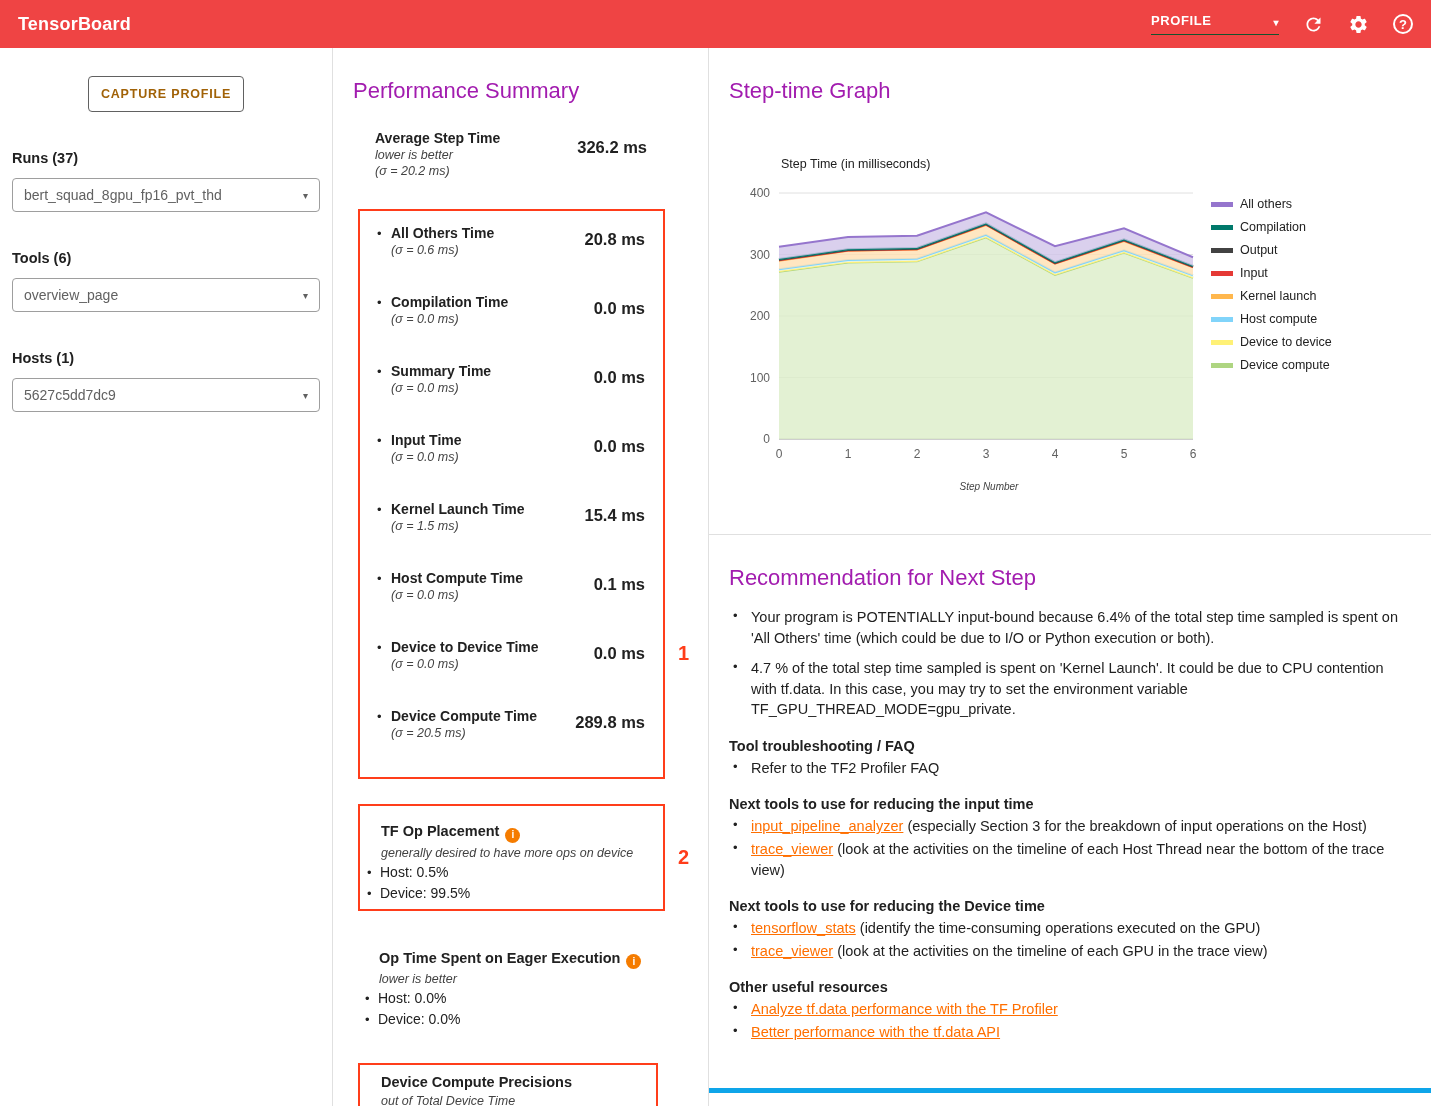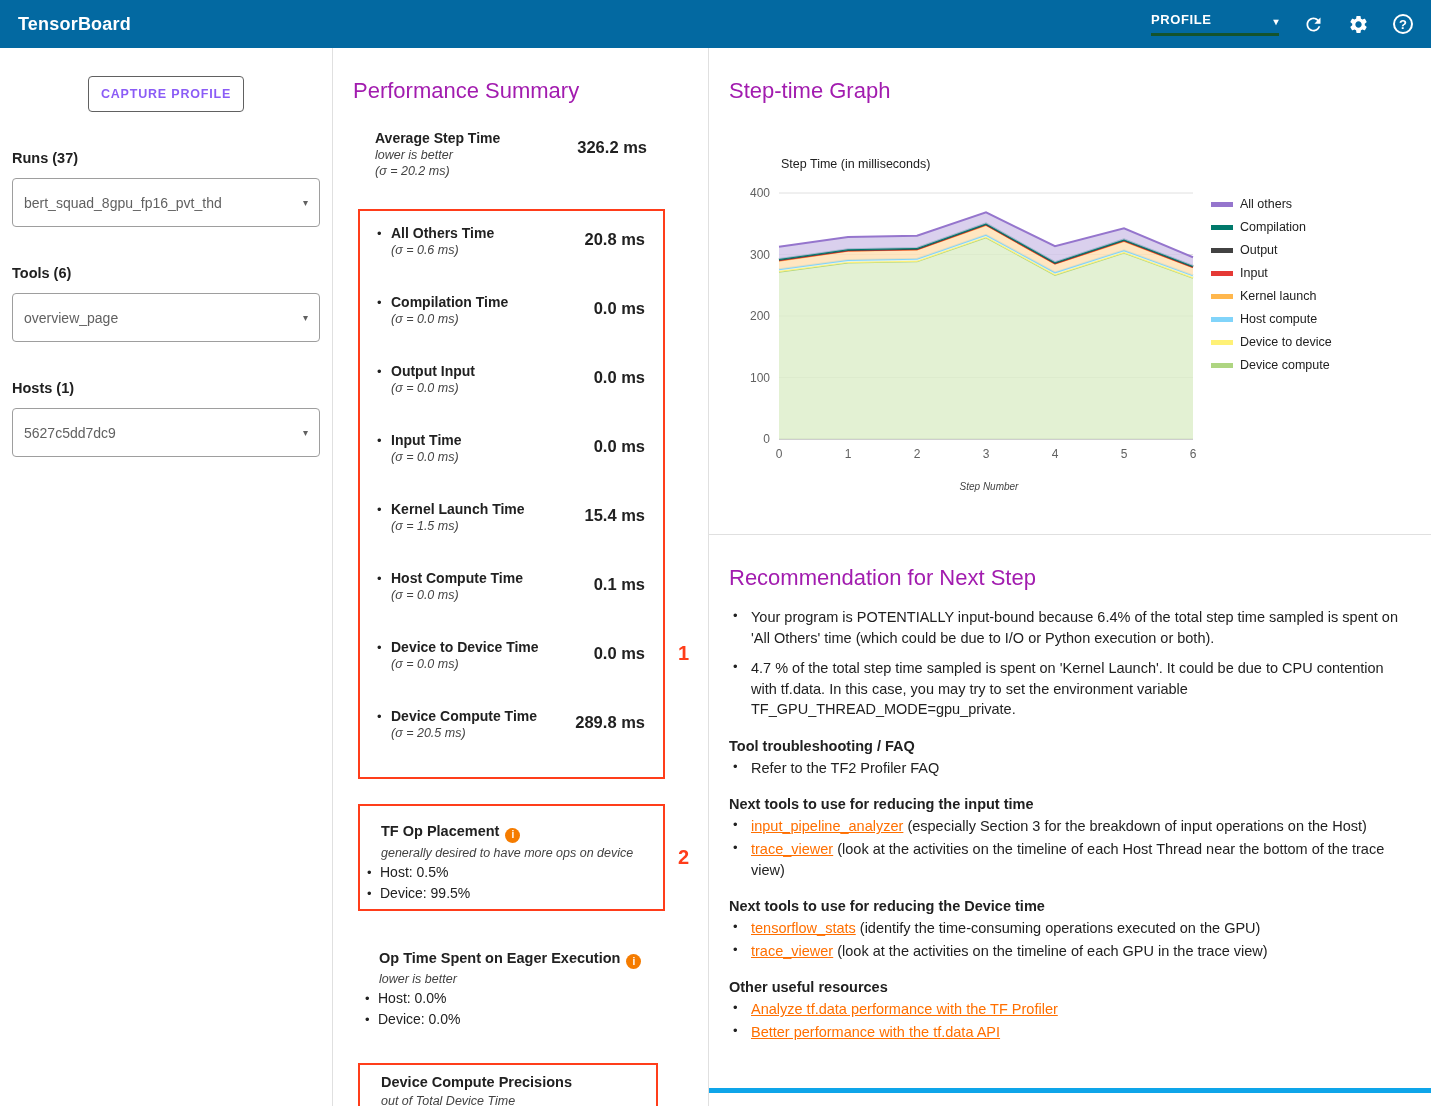--- a/index.html
+++ b/index.html
@@ -1,41 +1,41 @@
 <!DOCTYPE html>
 <html><head>
 <meta charset="utf-8">
 <style>
   *{box-sizing:border-box;margin:0;padding:0}
   html,body{background:#fff}
   body{width:1431px;height:1106px;font-family:"Liberation Sans",sans-serif;overflow:hidden;color:#212121}
 
   
-  .hdr{height:48px;background:#0369a1;display:flex;align-items:center;padding:0 18px;color:#fff}
+  .hdr{height:48px;background:#ef4444;display:flex;align-items:center;padding:0 18px;color:#fff}
   .hdr-title{font-size:18px;font-weight:700;letter-spacing:.2px}
   .hdr-right{margin-left:auto;display:flex;align-items:center;gap:24px}
   .profile-select{display:flex;align-items:flex-end;justify-content:space-between;width:128px;
-    border-bottom:3px solid #14532d;padding-bottom:6px;font-size:13px;font-weight:700;letter-spacing:.6px;cursor:pointer}
+    border-bottom:1px solid #14532d;padding-bottom:6px;font-size:13px;font-weight:700;letter-spacing:.6px;cursor:pointer}
   .wcaret{font-size:10px;line-height:1}
   .hicon{display:flex;align-items:center;justify-content:center;cursor:pointer}
   .help{width:20px;height:20px;border:2px solid #fff;border-radius:50%;display:flex;align-items:center;
     justify-content:center;font-size:13px;font-weight:700;cursor:pointer}
 
   
   .main{display:flex;height:1058px;overflow:hidden}
   .sidebar{width:333px;border-right:1px solid #e0e0e0;padding-top:28px;flex-shrink:0}
   .middle{width:376px;border-right:1px solid #e0e0e0;padding:0 20px;flex-shrink:0;position:relative;overflow:hidden}
   .rightcol{flex:1;display:flex;flex-direction:column;overflow:hidden}
 
   
   .capture{display:block;margin:0 auto;width:156px;height:36px;background:#fff;border:1px solid #616161;
-    border-radius:4px;font-family:inherit;font-size:12.5px;font-weight:700;letter-spacing:.8px;color:#8b5cf6;cursor:pointer}
+    border-radius:4px;font-family:inherit;font-size:12.5px;font-weight:700;letter-spacing:.8px;color:#a16207;cursor:pointer}
   .grp{margin:38px 12px 0}
   .grp-label{font-size:14.5px;font-weight:700;color:#212121}
-  .select{margin-top:12px;height:49px;border:1px solid #9e9e9e;border-radius:4px;display:flex;align-items:center;
+  .select{margin-top:12px;height:34px;border:1px solid #9e9e9e;border-radius:4px;display:flex;align-items:center;
     justify-content:space-between;padding:16px 11px;font-size:14px;color:#616161;cursor:pointer;background:#fff}
   .scaret{color:#616161;font-size:10px}
 
   
   .sec-title{font-size:22px;font-weight:400;color:#a21caf;margin-top:30px}
   .avg-row{display:flex;justify-content:space-between;margin:26px 23px 0 5px;padding:0 18px 0 17px}
   .mname{font-size:14px;font-weight:700;color:#212121;display:block;line-height:17px}
   .msub,.msigma{font-size:12.5px;font-style:italic;color:#424242;display:block;margin-top:1px;line-height:15px}
   .bigval{font-size:16.5px;font-weight:700;color:#212121;margin-top:8px;white-space:nowrap}
   .redbox{border:2px solid #ff3d1a;position:relative}
@@ -159,21 +159,21 @@
               <span class="dot">•</span>
               <span class="mlabel">
                 <span class="mname">Compilation Time</span>
                 <span class="msigma">(σ = 0.0 ms)</span>
               </span>
               <span class="mval">0.0 ms</span>
             </div>
             <div class="metric-row">
               <span class="dot">•</span>
               <span class="mlabel">
-                <span class="mname">Output Input</span>
+                <span class="mname">Summary Time</span>
                 <span class="msigma">(σ = 0.0 ms)</span>
               </span>
               <span class="mval">0.0 ms</span>
             </div>
             <div class="metric-row">
               <span class="dot">•</span>
               <span class="mlabel">
                 <span class="mname">Input Time</span>
                 <span class="msigma">(σ = 0.0 ms)</span>
               </span>

